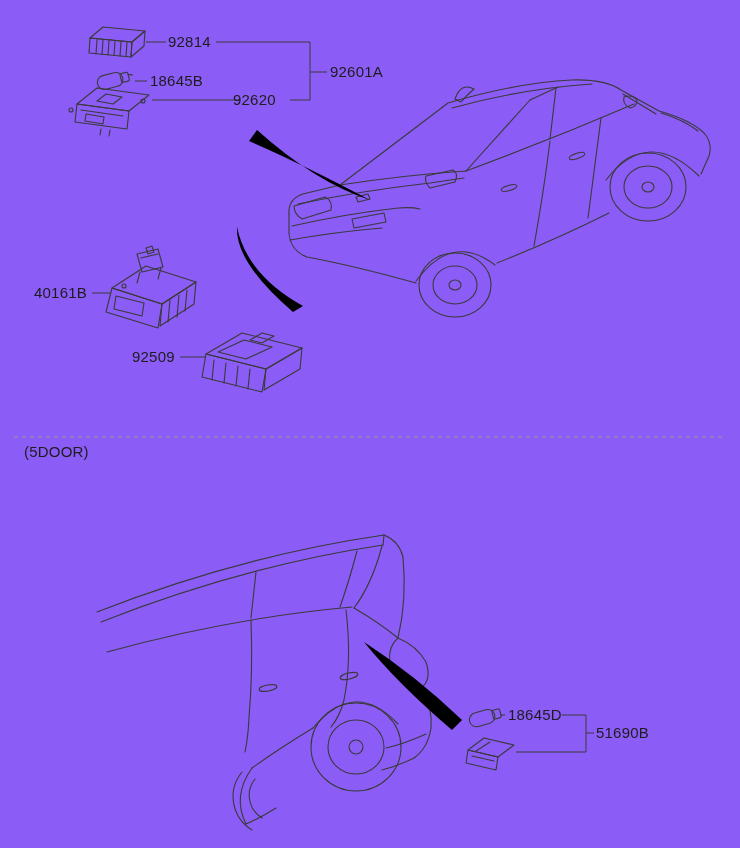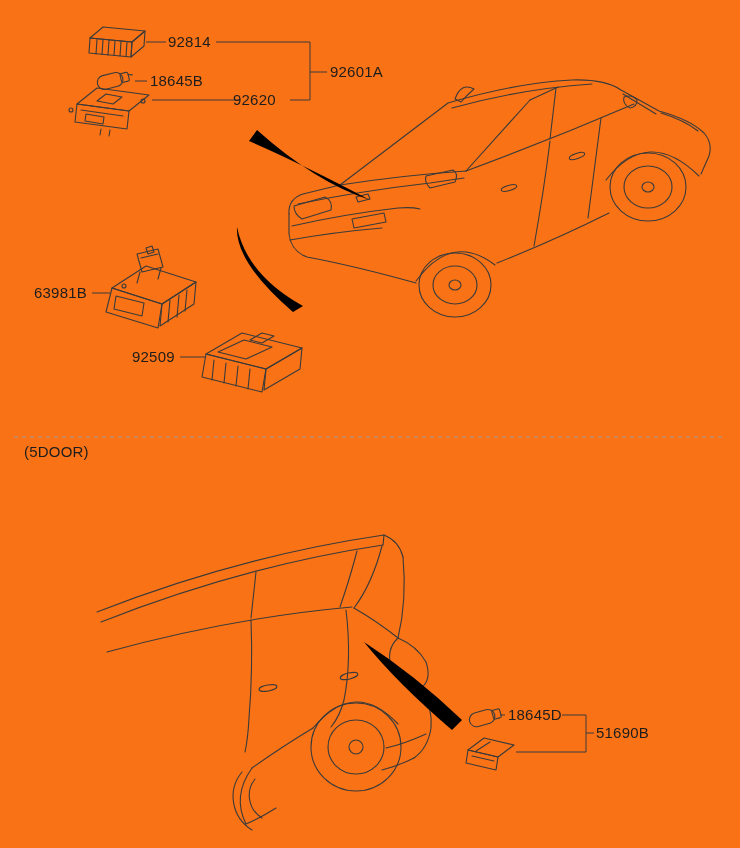--- a/index.html
+++ b/index.html
@@ -1,19 +1,19 @@
 <!DOCTYPE html>
 <html style="--line: #3a3a3a; --label_text: #1d1d1d; --swoosh: #000000; --divider: #9a9a9a;"><head>
 <meta charset="utf-8">
 <style>
   html,body { margin:0; padding:0; background:#ffffff; }
   .canvas {
     position:relative;
     width:740px; height:848px;
-    background:#f97316;
+    background:#8b5cf6;
     font-family:"Liberation Sans", sans-serif;
     overflow:hidden;
   }
   svg.art { position:absolute; left:0; top:0; }
   .ln   { fill:none; stroke:var(--line,#3a3a3a); stroke-width:1.1; stroke-linecap:round; stroke-linejoin:round; }
   .leader { fill:none; stroke:var(--line,#2b2b2b); stroke-width:1; }
   .swoosh { fill:var(--swoosh,#000000); stroke:none; }
   .dashline { fill:none; stroke:var(--divider,#9a9a9a); stroke-width:1.2; stroke-dasharray:4 4; }
   .plabel {
     position:absolute;
@@ -187,19 +187,19 @@
       <path d="M516,752 H586"></path>
     </g>
 
     <path class="dashline" d="M14,437 H722"></path>
   </svg>
 
   <div class="plabel" style="left:168px; top:34px;">92814</div>
   <div class="plabel" style="left:150px; top:73px;text-align:center;">18645B</div>
   <div class="plabel" style="left:233px; top:92px;">92620</div>
   <div class="plabel" style="left:330px; top:64px;">92601A</div>
-  <div class="plabel" style="left:34px;  top:285px;">63981B</div>
+  <div class="plabel" style="left:34px;  top:285px;">40161B</div>
   <div class="plabel" style="left:132px; top:349px;">92509</div>
   <div class="plabel" style="left:24px;  top:444px;">(5DOOR)</div>
   <div class="plabel" style="left:508px; top:707px;">18645D</div>
   <div class="plabel" style="left:596px; top:725px;">51690B</div>
 
 </div>
 
 </body></html>

